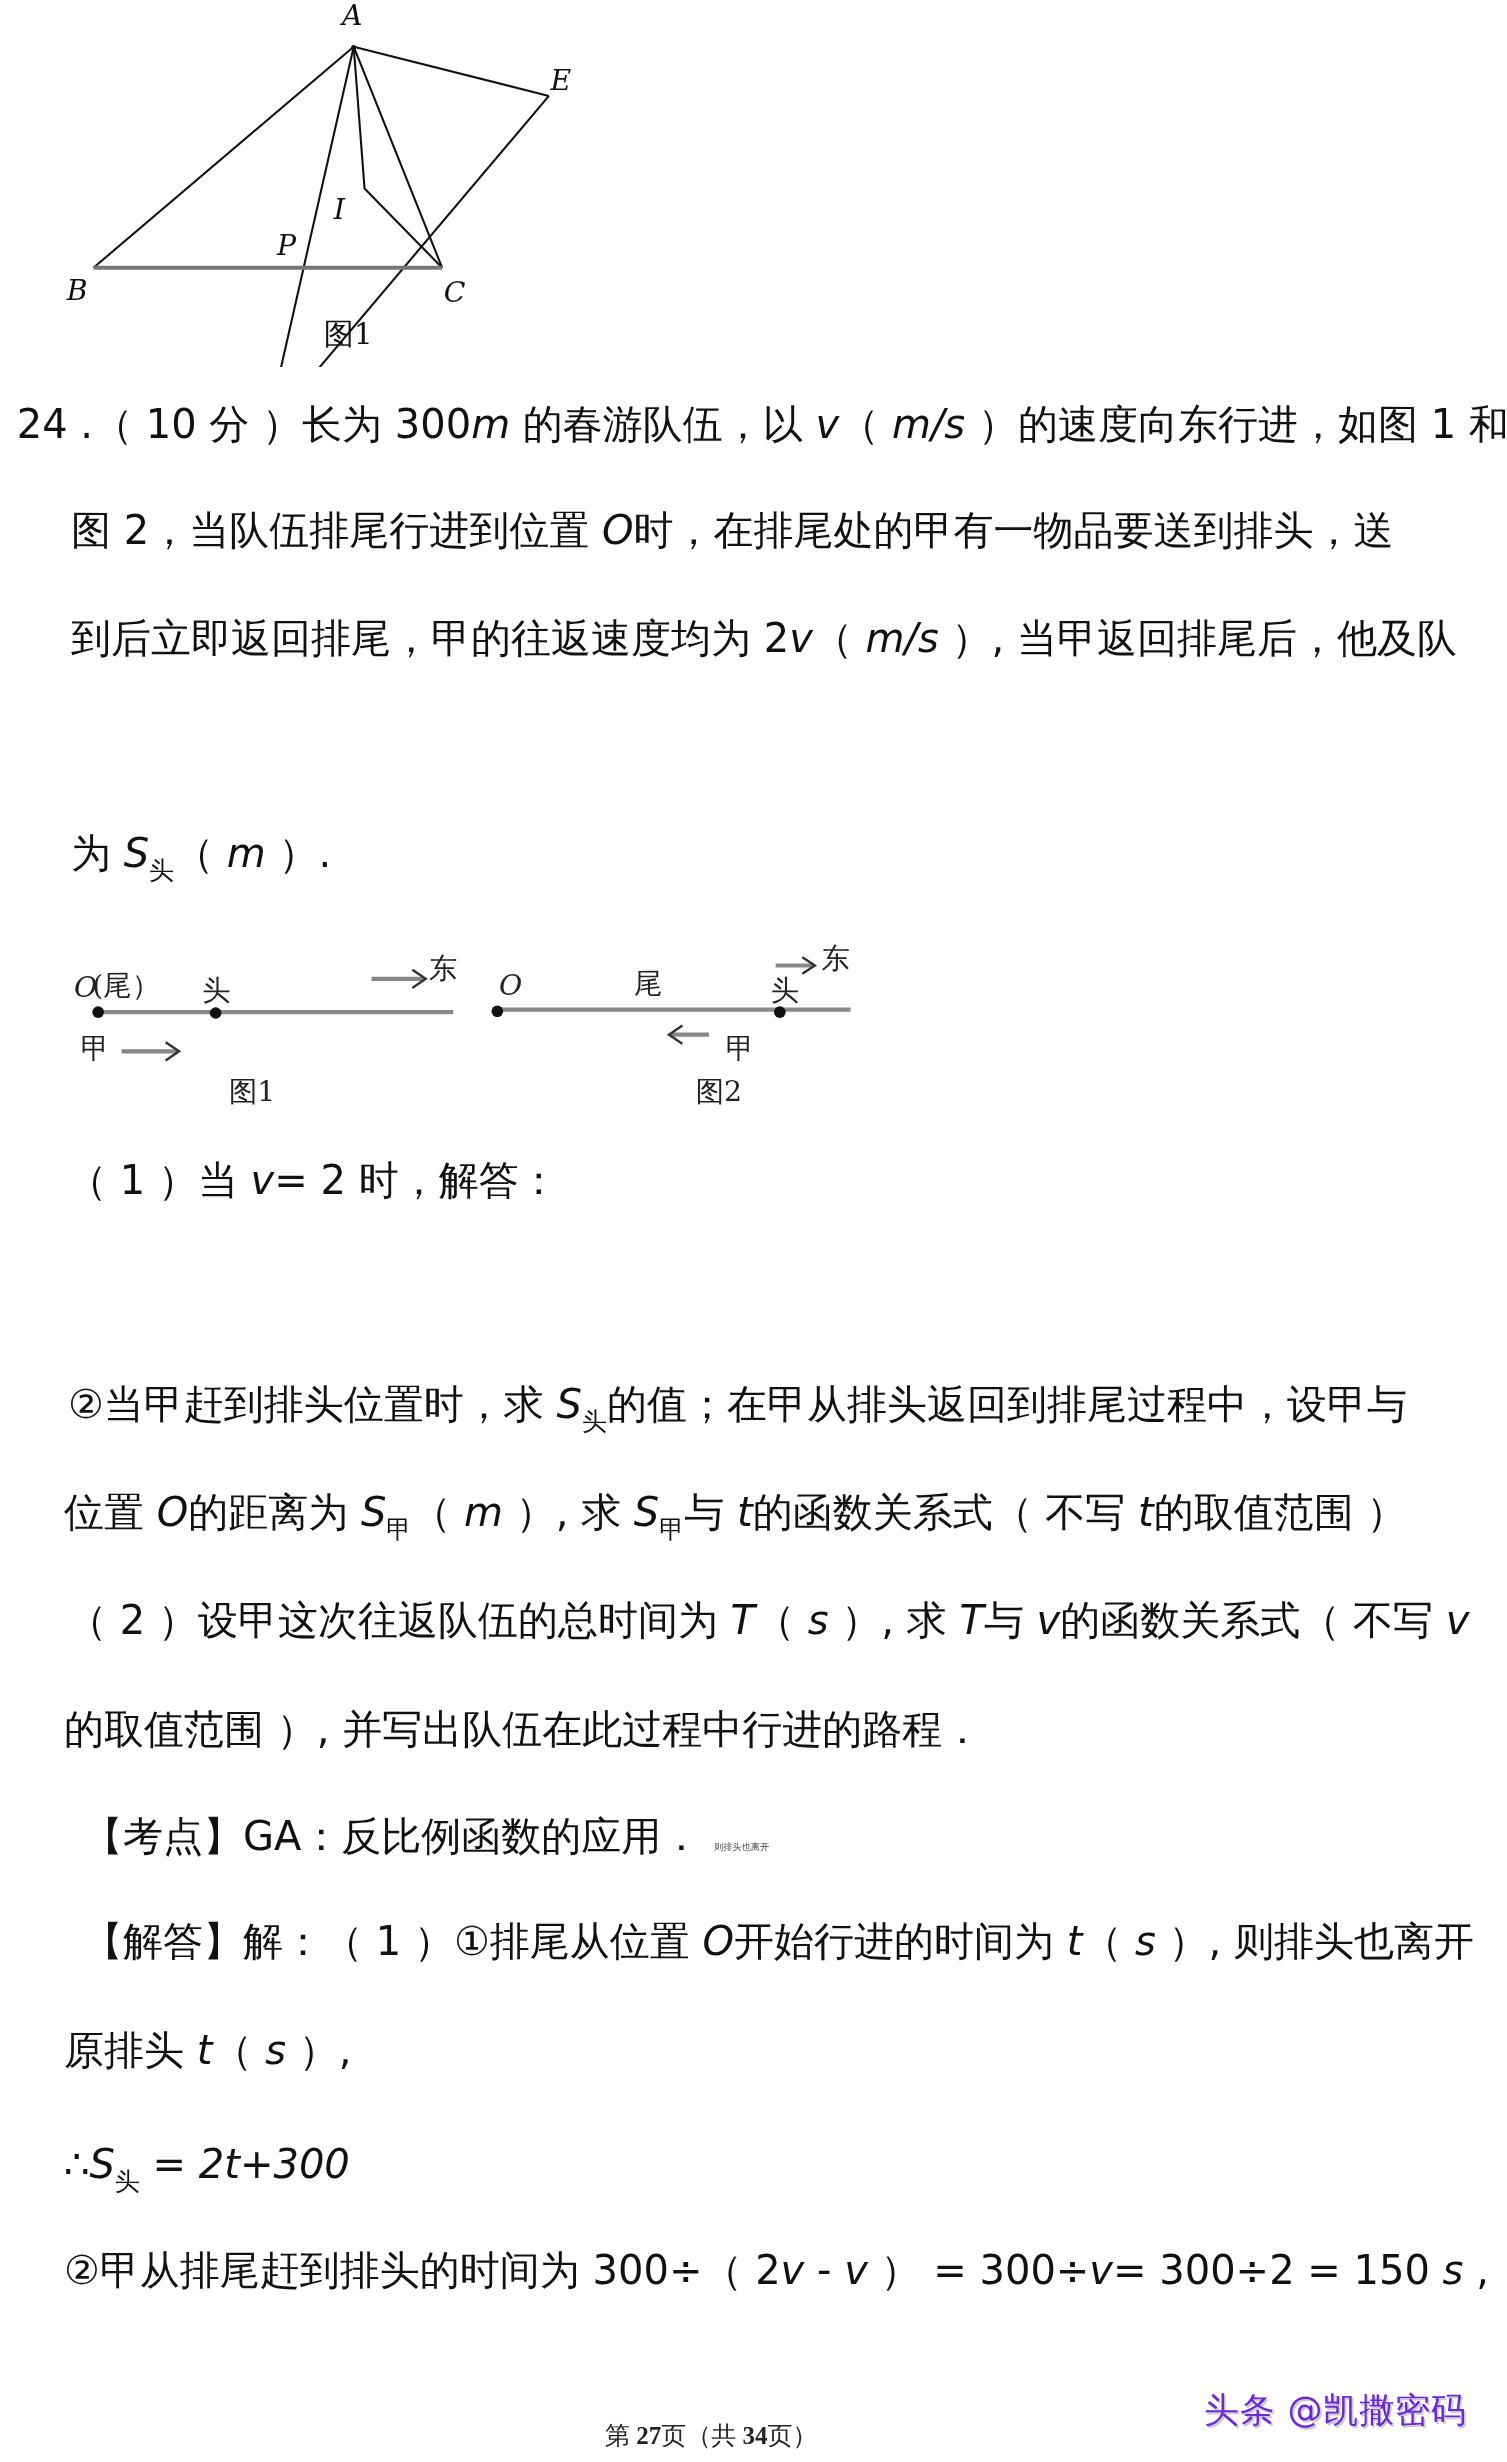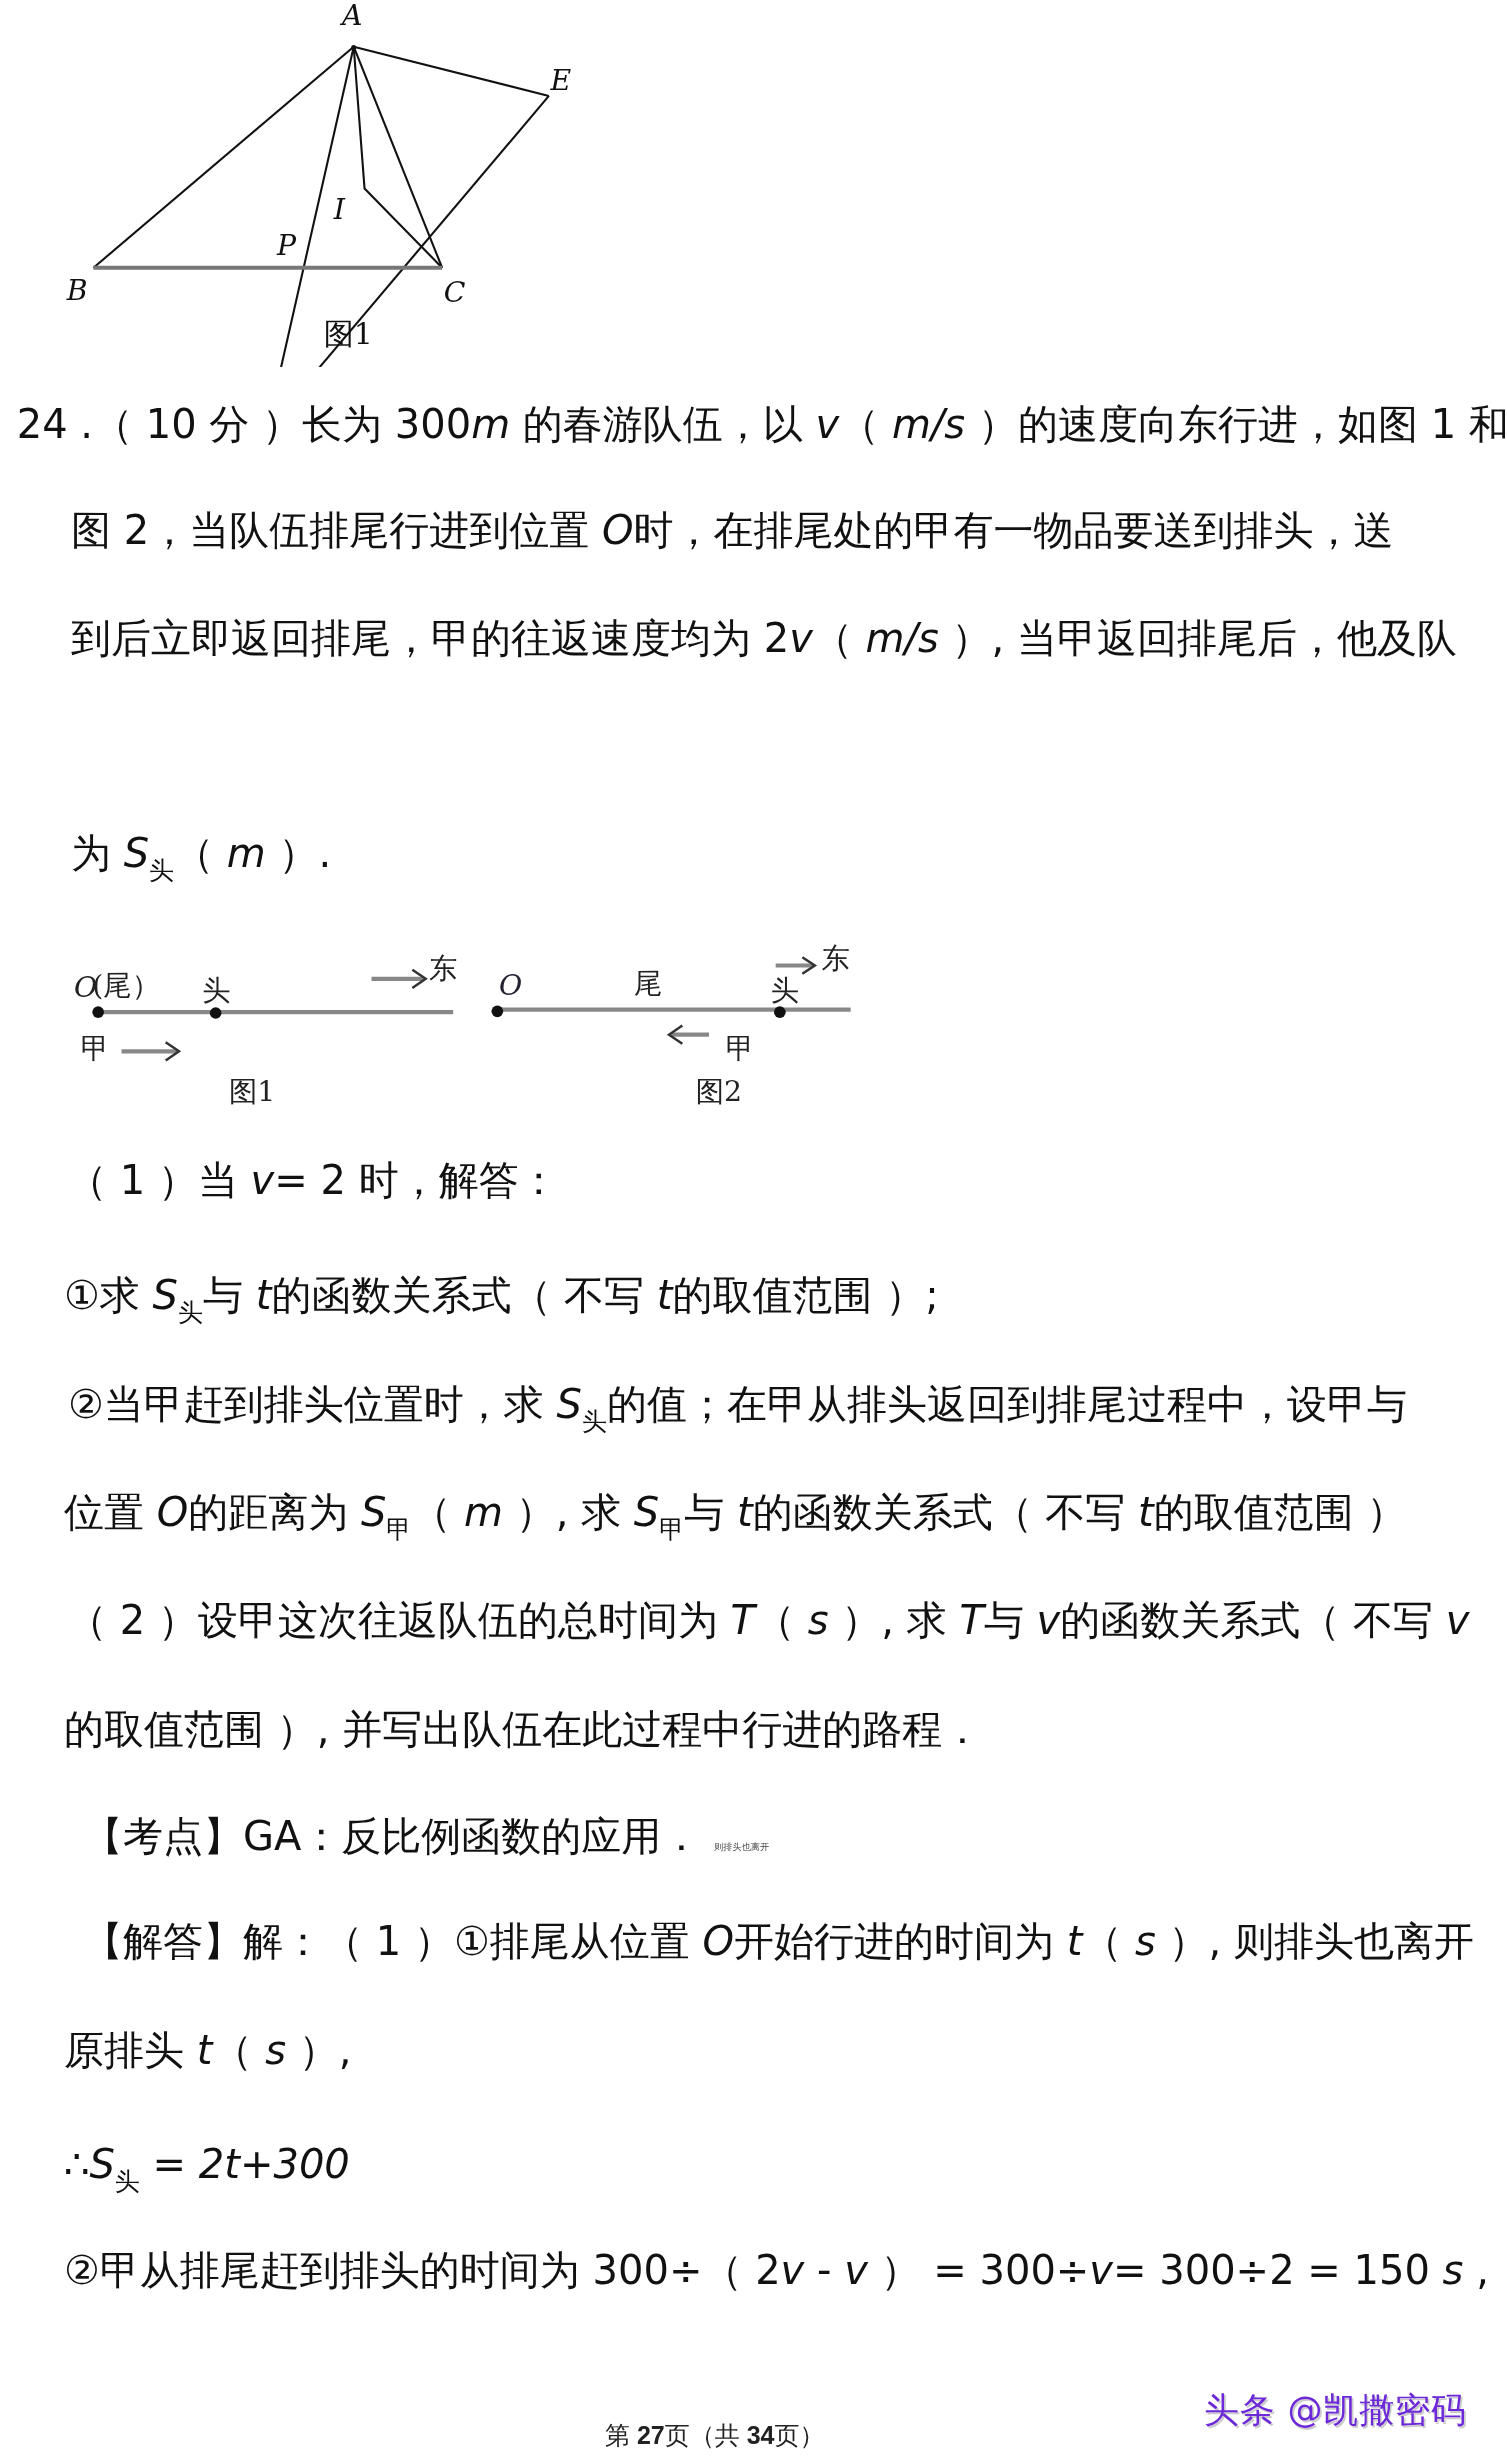--- a/index.html
+++ b/index.html
@@ -4,21 +4,21 @@
 <style>
   html, body { margin: 0; padding: 0; background: #ffffff; }
   body { width: 1507px; height: 2462px; position: relative; overflow: hidden;
          font-family: "DejaVu Sans", "Liberation Sans", sans-serif; color: #111; }
   .page { position: absolute; left: 0; top: 0; width: 1507px; height: 2462px; background: #fff; }
   .line { position: absolute; font-size: 40px; line-height: 50px; white-space: nowrap; color: #111; }
   .math { font-style: italic; font-family: "DejaVu Sans", sans-serif; }
   .sub { font-size: 25px; position: relative; top: 11.7px; font-style: normal; }
   .fig { position: absolute; }
   .fig text { font-family: "DejaVu Serif", "Liberation Serif", serif; }
-  .footer { position: absolute; font-family: Liberation Sans, sans-serif; font-size: 25px; color: #222; }
+  .footer { position: absolute; font-family: Liberation Serif, serif; font-size: 25px; color: #222; }
   .footer b { font-weight: bold; }
   .watermark { position: absolute; font-family: "DejaVu Sans", sans-serif; font-size: 35px; color: #6d28d9;
                text-shadow: 1.7px 1.7px 0 #ccc, -0.8px -0.8px 0 #fff; letter-spacing: 0.8px; }
   .tiny { font-size: 9.2px; color: #444; }
 </style>
 </head>
 <body>
 
 <div class="page">
 
@@ -97,23 +97,20 @@
     </g>
     <g stroke="#888" stroke-width="5" fill="none">
       <line x1="805" y1="1240" x2="850" y2="1240"></line>
       <polyline points="818,1229 802,1240 818,1251" stroke="#333" stroke-width="3"></polyline>
     </g>
   </svg>
 
   <div class="line" style="left:67px;top:1155px;">
     <span>（ 1 ）当 </span><span class="math">v</span><span>= 2 时，解答：</span>
   </div>
-  <div class="line" style="left:64px;top:1270px;">
-    <span>①求 </span><span class="math">S</span><span class="sub">头</span><span>与 </span><span class="math">t</span><span>的函数关系式（ 不写 </span><span class="math">t</span><span>的取值范围 ）;</span>
-  </div>
   <div class="line" style="left:68px;top:1379px;">
     <span>②当甲赶到排头位置时，求 </span><span class="math">S</span><span class="sub">头</span><span>的值；在甲从排头返回到排尾过程中，设甲与</span>
   </div>
   <div class="line" style="left:64px;top:1487px;">
     <span>位置 </span><span class="math">O</span><span>的距离为 </span><span class="math">S</span><span class="sub">甲</span><span>（ </span><span class="math">m</span><span> ）, 求 </span><span class="math">S</span><span class="sub">甲</span><span>与 </span><span class="math">t</span><span>的函数关系式（ 不写 </span><span class="math">t</span><span>的取值范围 ）</span>
   </div>
 
   <div class="line" style="left:67px;top:1595px;">
     <span>（ 2 ）设甲这次往返队伍的总时间为 </span><span class="math">T</span><span>（ </span><span class="math">s</span><span> ）, 求 </span><span class="math">T</span><span>与 </span><span class="math">v</span><span>的函数关系式（ 不写 </span><span class="math">v</span>
   </div>

